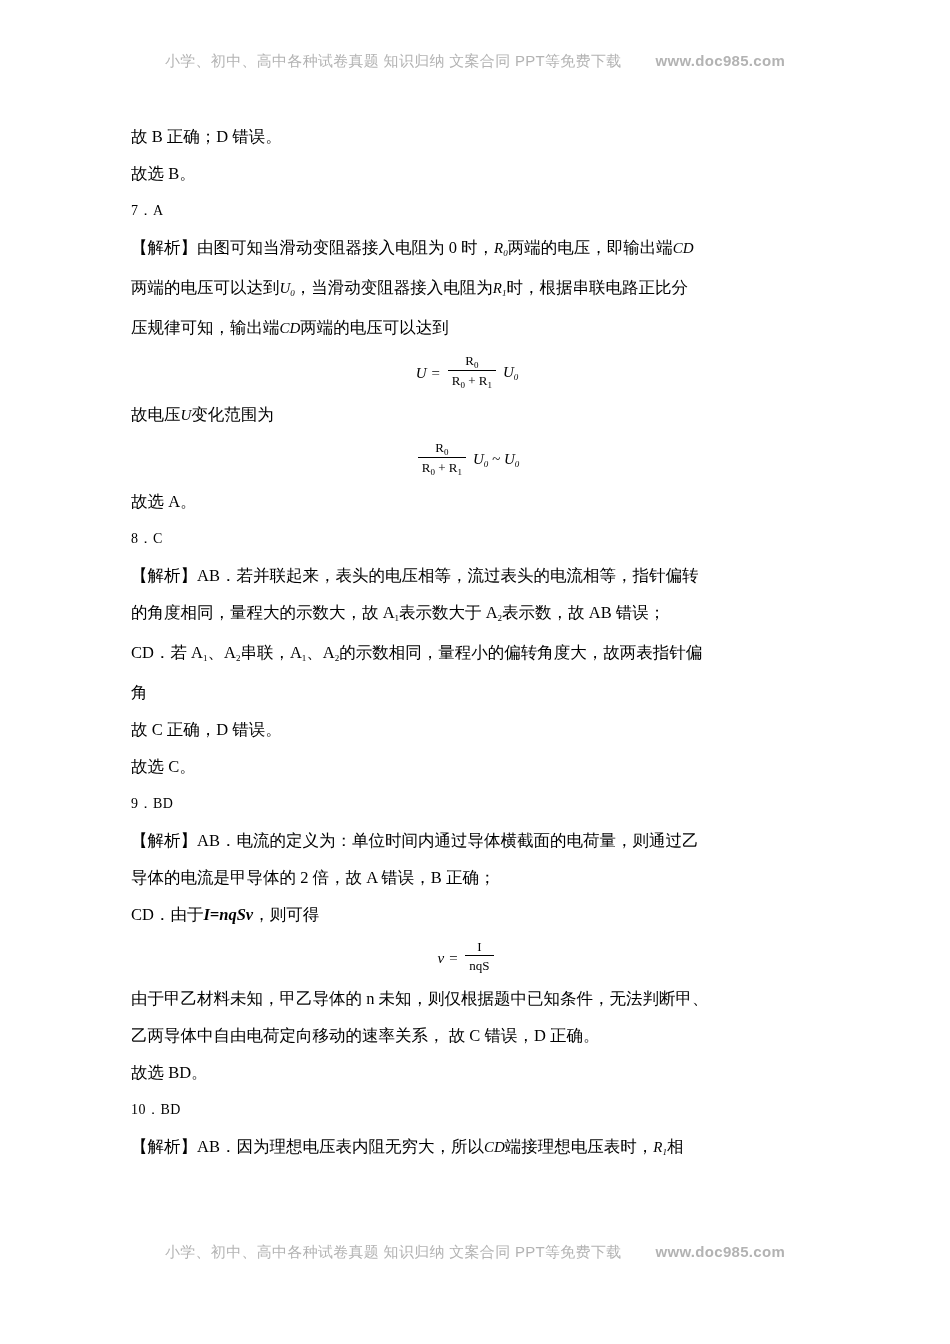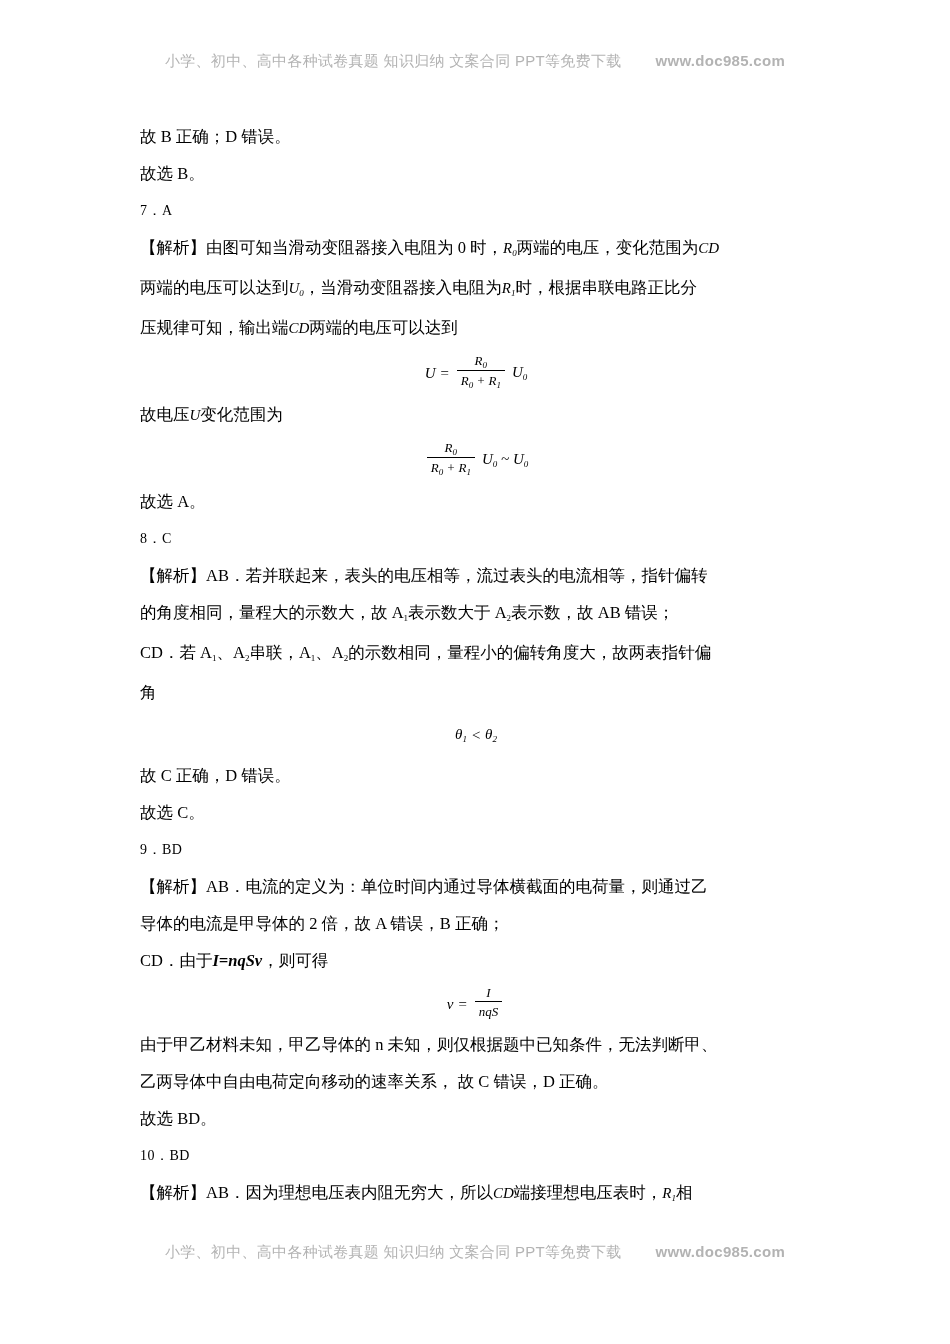--- a/index.html
+++ b/index.html
@@ -39,21 +39,21 @@
     display: inline-block;
   }
   .wm-site {
     font-family: "Liberation Sans", "DejaVu Sans", sans-serif;
     font-weight: bold;
     margin-left: 34px;
     color: #b3b3b3;
   }
   .content {
     position: absolute;
-    left: 140px;
+    left: 131px;
     top: 118px;
     width: 672px;
   }
   .line {
     font-size: 16.5px;
     line-height: 37px;
     margin: 0;
     white-space: nowrap;
   }
   .qnum {
@@ -72,21 +72,20 @@
     font-family: "Liberation Serif", "DejaVu Serif", serif;
     font-style: italic;
     font-size: 15px;
     vertical-align: middle;
   }
   .frac {
     display: inline-block;
     vertical-align: middle;
     text-align: center;
     margin: 0 3px;
-    font-style: italic;
   }
   .frac .num {
     display: block;
     padding: 0 4px;
     font-size: 13px;
     line-height: 16px;
   }
   .frac .den {
     display: block;
     border-top: 1px solid #000;
@@ -118,21 +117,21 @@
   </div>
 
   <div class="content">
 
     <p class="line">故 B 正确；D 错误。</p>
     <p class="line">故选 B。</p>
 
     <p class="qnum">7．A</p>
 
     <p class="line">
-      <span>【解析】由图可知当滑动变阻器接入电阻为 0 时，</span><span class="inl"><span>R</span><sub>0</sub></span><span>两端的电压，变化范围为</span><span class="inl">CD</span>
+      <span>【解析】由图可知当滑动变阻器接入电阻为 0 时，</span><span class="inl"><span>R</span><sub>0</sub></span><span>两端的电压，即输出端</span><span class="inl">CD</span>
     </p>
 
     <p class="line">
       <span>两端的电压可以达到</span><span class="inl"><span>U</span><sub>0</sub></span><span>，当滑动变阻器接入电阻为</span><span class="inl"><span>R</span><sub>1</sub></span><span>时，根据串联电路正比分</span>
     </p>
 
     <p class="line">
       <span>压规律可知，输出端</span><span class="inl">CD</span><span>两端的电压可以达到</span>
     </p>
 
@@ -167,25 +166,20 @@
     <p class="line">
       <span>的角度相同，量程大的示数大，故 A</span><sub>1</sub><span>表示数大于 A</span><sub>2</sub><span>表示数，故 AB 错误；</span>
     </p>
 
     <p class="line">
       <span>CD．若 A</span><sub>1</sub><span>、A</span><sub>2</sub><span>串联，A</span><sub>1</sub><span>、A</span><sub>2</sub><span>的示数相同，量程小的偏转角度大，故两表指针偏</span>
     </p>
 
     <p class="line">角</p>
 
-    <div class="formula">
-      <span class="math"><span>θ</span><sub>1</sub></span>
-      <span class="math">&lt;</span>
-      <span class="math"><span>θ</span><sub>2</sub></span>
-    </div>
 
     <p class="line">故 C 正确，D 错误。</p>
     <p class="line">故选 C。</p>
 
     <p class="qnum">9．BD</p>
 
     <p class="line">【解析】AB．电流的定义为：单位时间内通过导体横截面的电荷量，则通过乙</p>
     <p class="line">导体的电流是甲导体的 2 倍，故 A 错误，B 正确；</p>
 
     <p class="line">

